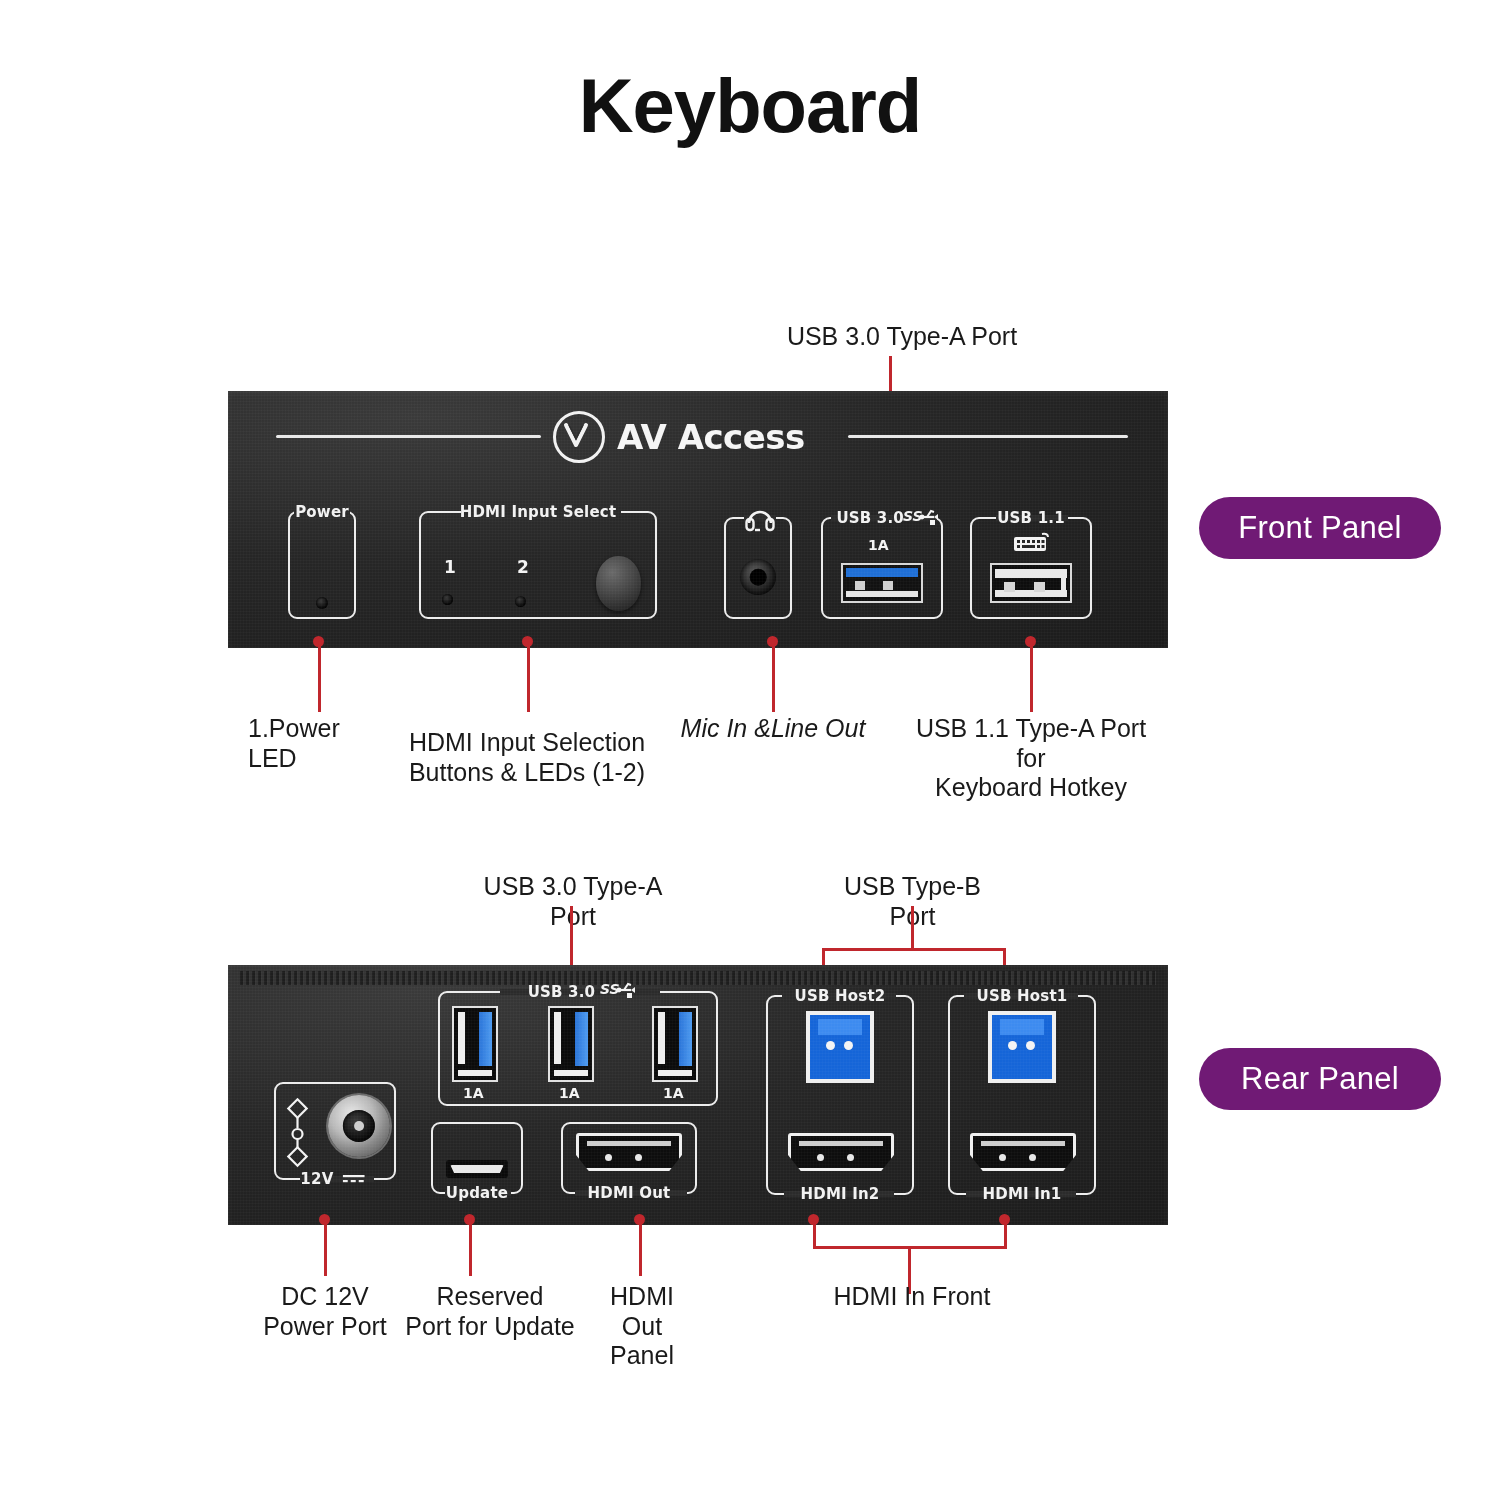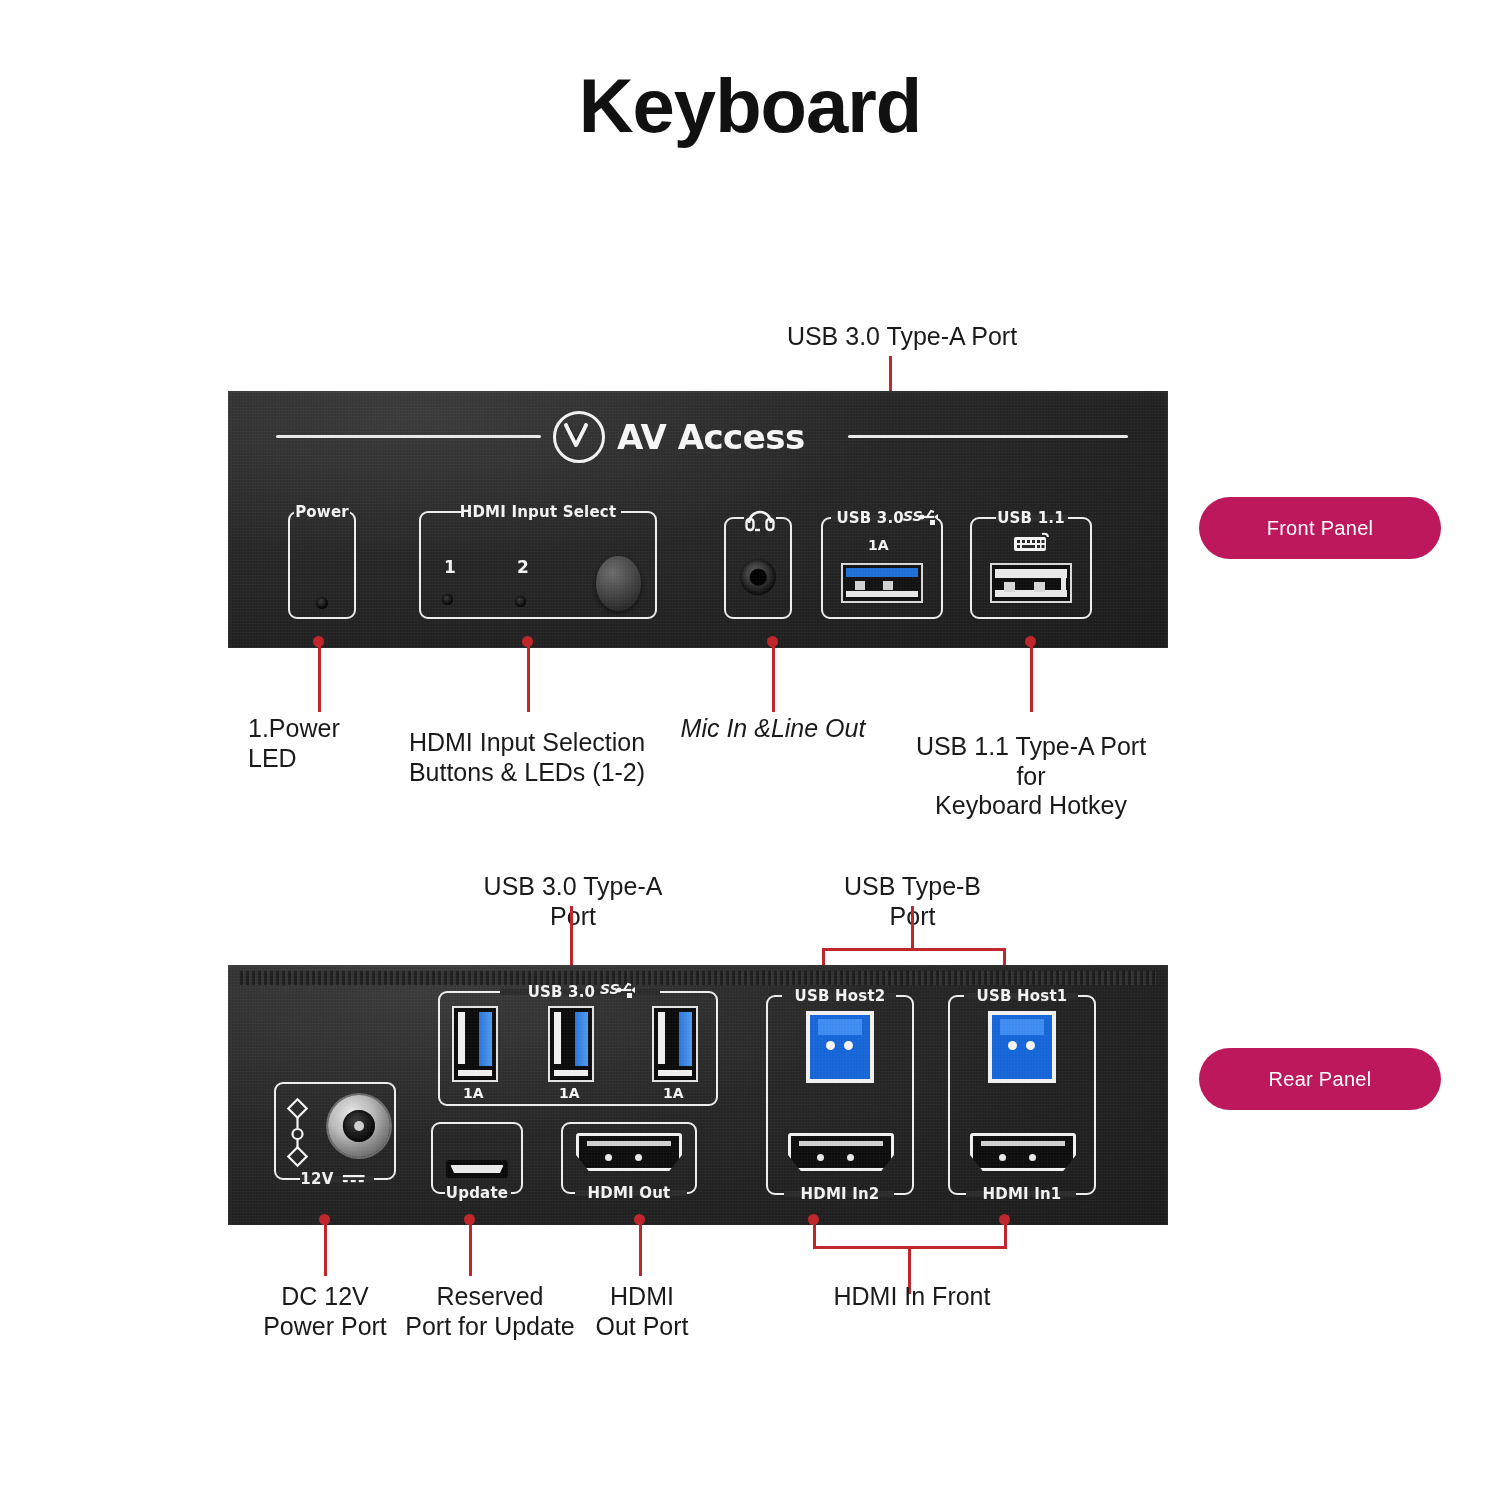--- a/index.html
+++ b/index.html
@@ -310,24 +310,24 @@
     position:absolute;
     color:#f4f4f4;
     font-weight:bold;
     font-size:14px;
     font-family:"DejaVu Sans", sans-serif;
   }
 
   
   .badge {
     position: absolute;
-    background: #be185d;
+    background: #701a75;
     color: #ffffff;
     border-radius: 40px;
-    font-size: 20px;
+    font-size: 31px;
     display: flex;
     align-items: center;
     justify-content: center;
     letter-spacing: .3px;
   }
 
   
   .glyph {
     position:absolute;
     color:#f3f3f3;
@@ -448,21 +448,21 @@
 <div class="leader" style="left:772px; top:640px; height:72px;"></div>
 <div class="dot" style="left:767px; top:636px;"></div>
 
 <div class="leader" style="left:1030px; top:640px; height:72px;"></div>
 <div class="dot" style="left:1025px; top:636px;"></div>
 
 <div class="callout-text" style="left: 248px; top: 714px; width: 140px; text-align: left; white-space: pre-line;">1.Power LED</div>
 <div class="callout-text" style="left: 397px; top: 728px; width: 260px; white-space: pre-line;">HDMI Input Selection
 Buttons &amp; LEDs (1-2)</div>
 <div class="callout-text" style="left: 668px; top: 714px; width: 210px; white-space: pre-line; font-style: italic;">Mic In &amp;Line Out</div>
-<div class="callout-text" style="left: 900px; top: 732px; width: 262px; white-space: pre-line;">USB 1.1 Type-A Port for
+<div class="callout-text" style="left: 900px; top: 714px; width: 262px; white-space: pre-line;">USB 1.1 Type-A Port for
 Keyboard Hotkey</div>
 
 <div class="callout-text" style="left: 458px; top: 872px; width: 230px; white-space: pre-line;">USB 3.0 Type-A Port</div>
 <div class="leader" style="left:570px; top:906px; height:80px;"></div>
 <div class="dot" style="left:566px; top:979px;"></div>
 
 <div class="callout-text" style="left: 820px; top: 872px; width: 185px; white-space: pre-line;">USB Type-B Port</div>
 <div class="leader" style="left:911px; top:906px; height:44px;"></div>
 <div class="leader-h" style="left:822px; top:948px; width:184px;"></div>
 <div class="leader" style="left:822px; top:948px; height:32px;"></div>
@@ -603,17 +603,17 @@
 <div class="leader-h" style="left:813px; top:1246px; width:194px;"></div>
 <div class="leader" style="left:908px; top:1246px; height:48px;"></div>
 <div class="dot" style="left:808px; top:1214px;"></div>
 <div class="dot" style="left:999px; top:1214px;"></div>
 
 <div class="callout-text" style="left: 254px; top: 1282px; width: 142px; white-space: pre-line;">DC 12V
 Power Port</div>
 <div class="callout-text" style="left: 398px; top: 1282px; width: 184px; white-space: pre-line;">Reserved
 Port for Update</div>
 <div class="callout-text" style="left: 588px; top: 1282px; width: 108px; white-space: pre-line;">HDMI
-Out Port</div>
+Out Panel</div>
 <div class="callout-text" style="left: 832px; top: 1282px; width: 160px; white-space: pre-line;">HDMI In Front</div>
 
 <div class="badge" style="left:1199px; top:497px; width:242px; height:62px;">Front Panel</div>
 <div class="badge" style="left:1199px; top:1048px; width:242px; height:62px;">Rear Panel</div>
 
 </body></html>

